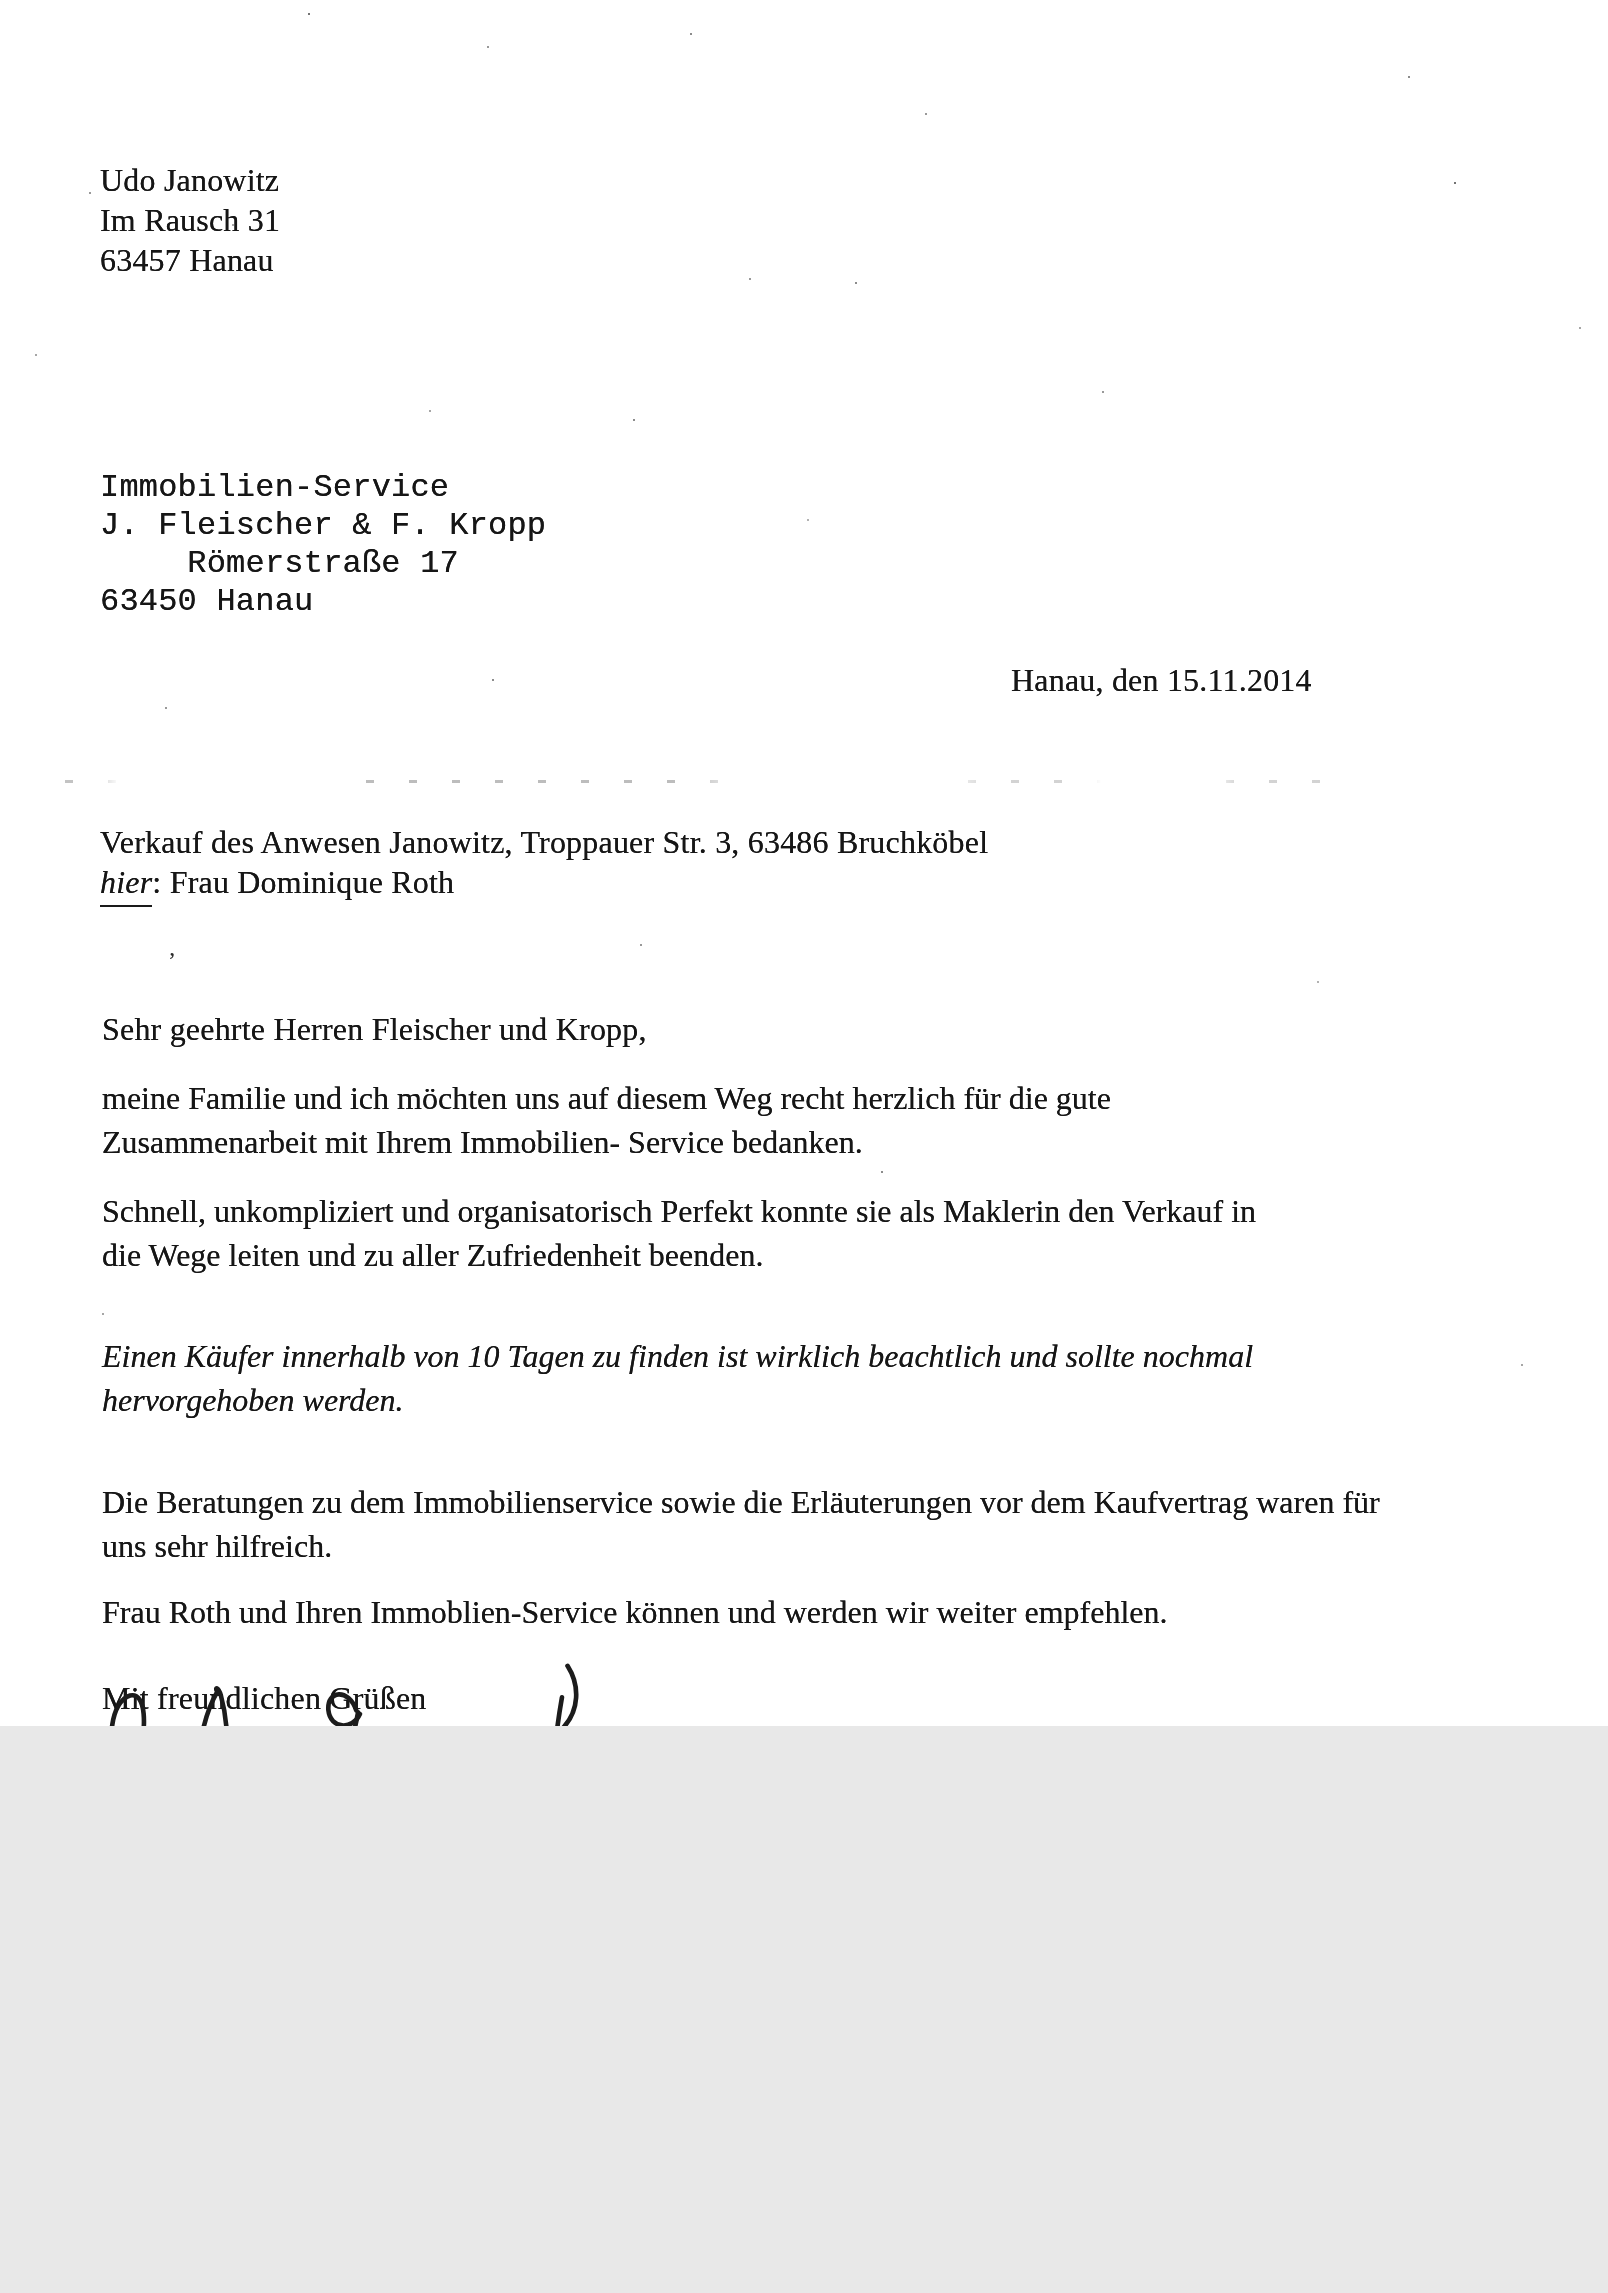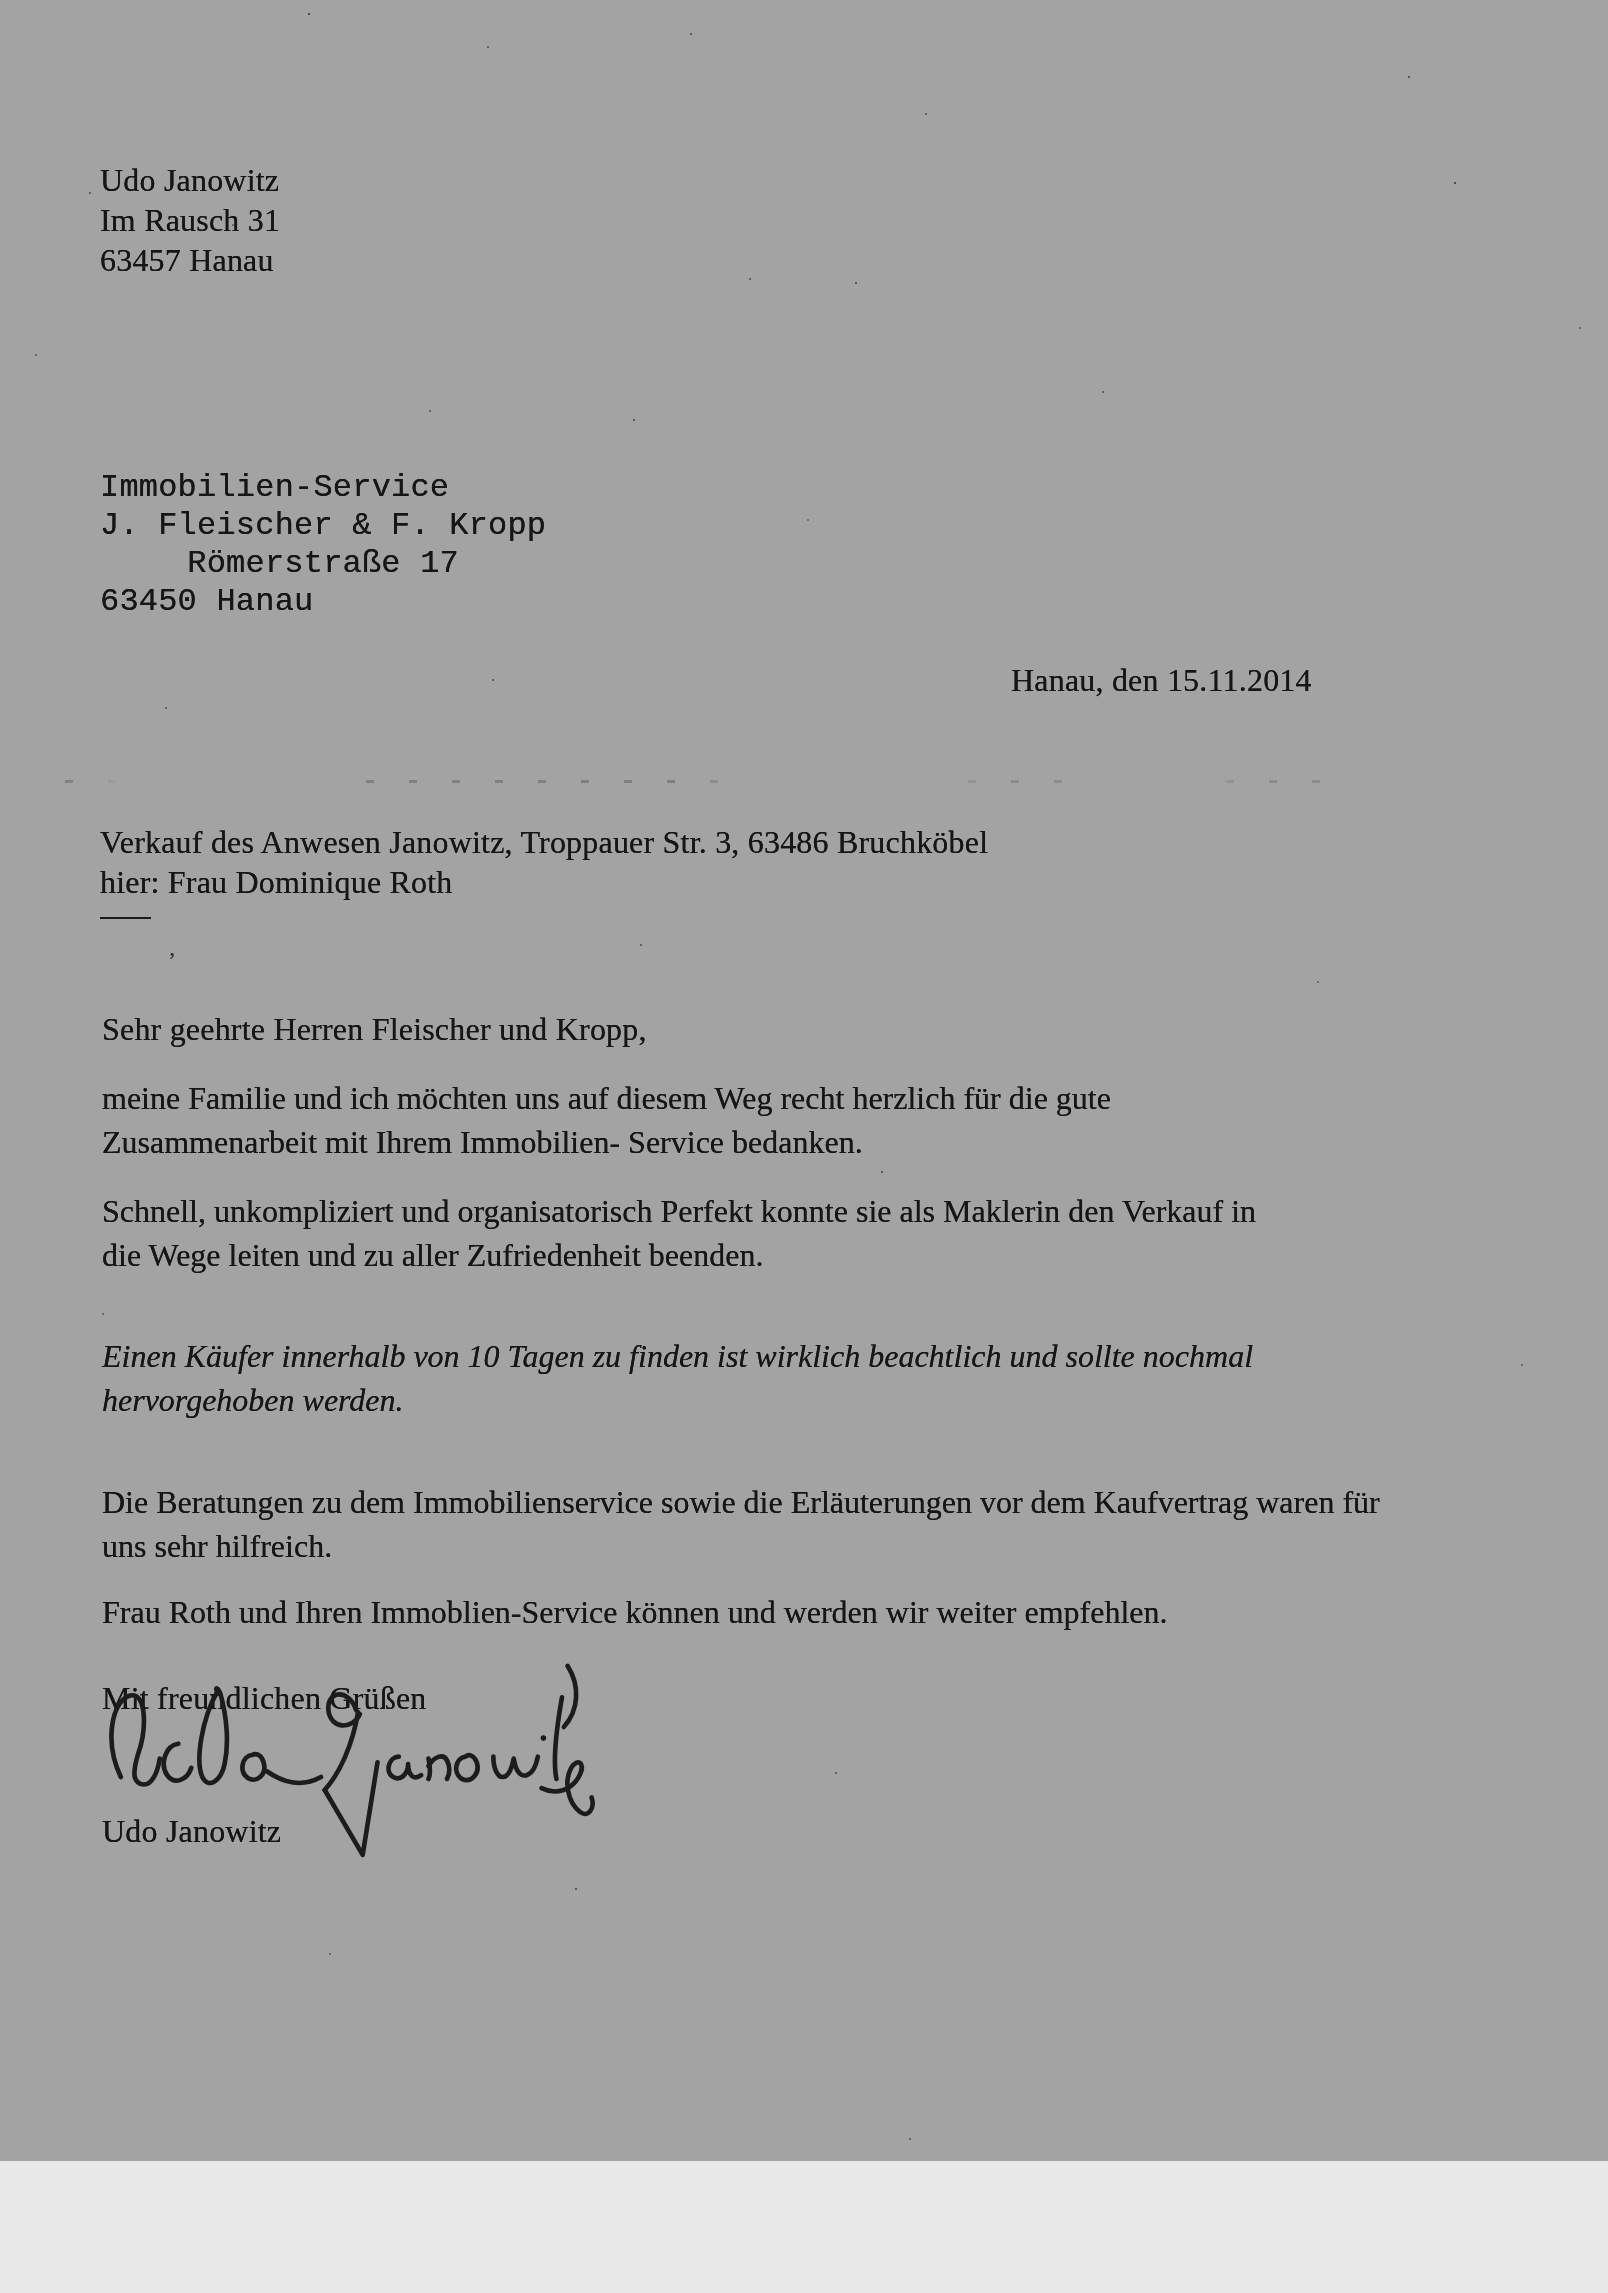--- a/index.html
+++ b/index.html
@@ -1,36 +1,36 @@
 <!DOCTYPE html>
 <html style="font-size:15px"><head>
 <meta charset="utf-8">
 <style>
   html,body { margin:0; padding:0; background:#e8e8e8; }
   .page {
     position:relative;
-    width:1608px; height:2161px;
+    width:1608px; height:1726px;
     margin:0 auto;
-    background:#a3a3a3;
+    background:#ffffff;
     overflow:hidden;
     font-family:"Liberation Serif","DejaVu Serif",serif;
     color:#161616;
   }
   .abs { position:absolute; }
   .txt {
     font-size:32px;
     line-height:40px;
     letter-spacing:0.2px;
     white-space:nowrap;
     text-shadow:0 0 0.6px rgba(0,0,0,0.85);
   }
   .para .line { font-size:32px; line-height:44px; white-space:nowrap;
                 text-shadow:0 0 0.6px rgba(0,0,0,0.85); }
   .subject { font-weight:normal; }
-  .u-underline { border-bottom:2.8px solid #1a1a1a; padding-bottom:17px; }
+  .u-underline { border-bottom:2.8px solid #1a1a1a; padding-bottom:5px;font-style:italic; }
   .sig-svg path { stroke:#1c1c1c; stroke-width:5; fill:none;
                   stroke-linecap:round; stroke-linejoin:round; }
   
   .artifact-dashes {
     left:65px; top:780px; width:1364px; height:2.8px;
     background:
       repeating-linear-gradient(90deg,
         rgba(60,60,60,0.38) 0 8.3px, transparent 8.3px 43px);
     -webkit-mask-image:linear-gradient(90deg,
         rgba(0,0,0,.8) 0 2%, transparent 4% 20%,

